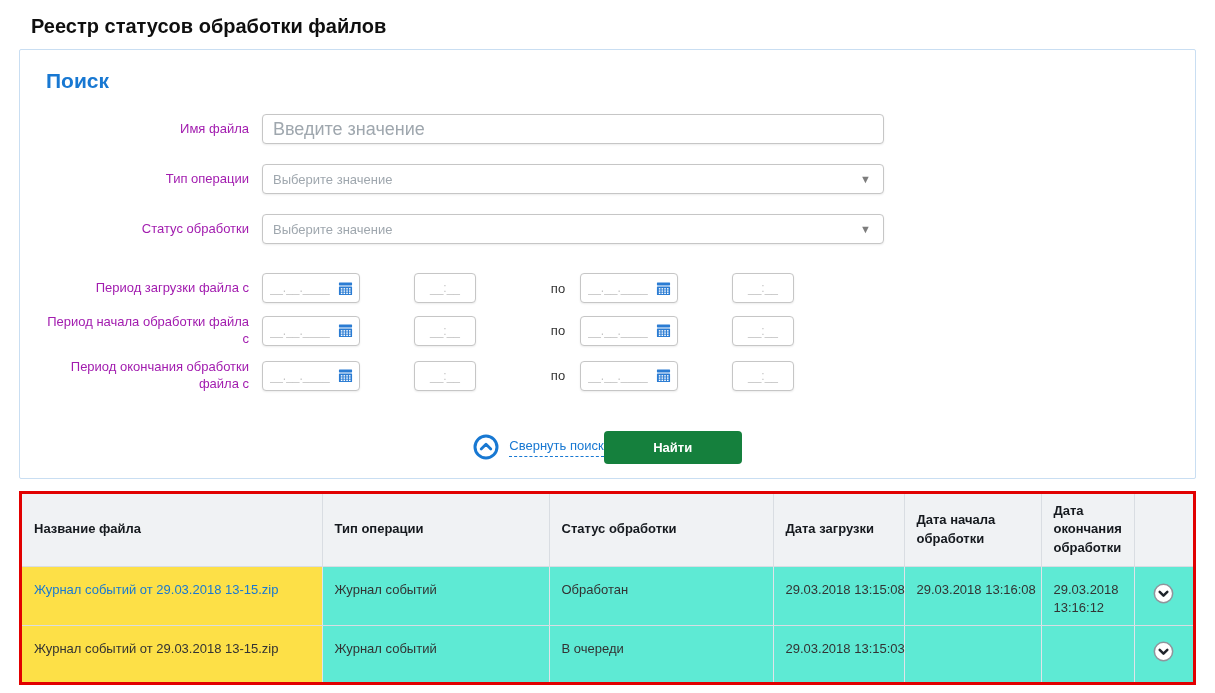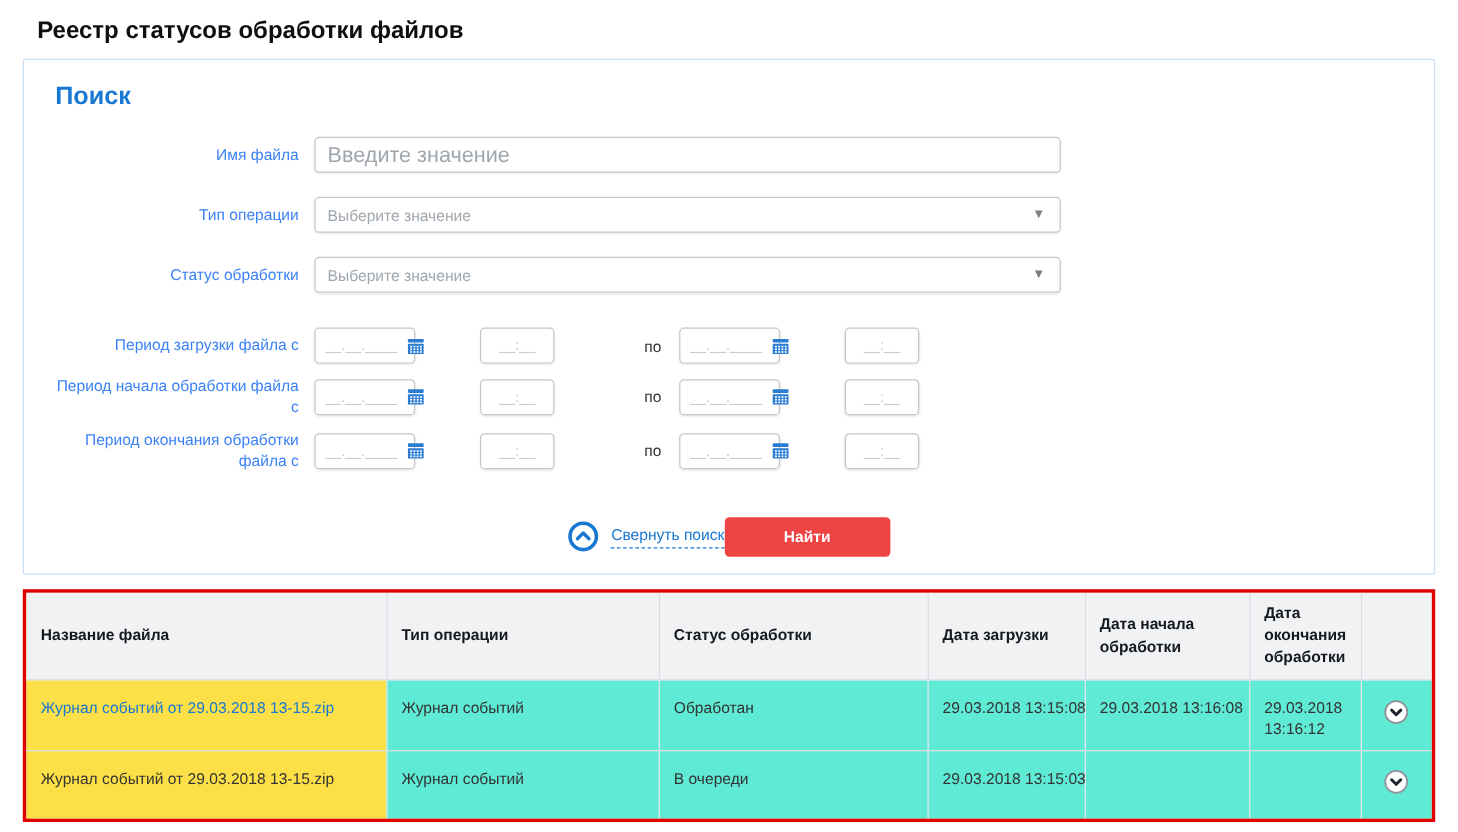--- a/index.html
+++ b/index.html
@@ -31,21 +31,21 @@
     font-weight: bold;
     margin: 2px 0 21px 2px;
   }
   .form-row { display: flex; align-items: center; margin-bottom: 20px; }
   .form-row.period { margin-bottom: 11px; }
   .form-label {
     width: 205px;
     text-align: right;
     margin-right: 13px;
     font-size: 13px;
-    color: #3b82f6;
+    color: #a21caf;
     line-height: 1.3;
     flex: none;
   }
   .text-input, .select-box, .date-box, .time-box {
     height: 30px;
     border: 1px solid #c6c6c6;
     border-radius: 4px;
     background: #fff;
     box-shadow: 0 1px 2px rgba(0,0,0,0.08);
   }
@@ -63,24 +63,24 @@
     display: flex;
     align-items: center;
     justify-content: space-between;
     padding: 0 12px 0 10px;
     cursor: pointer;
   }
   .select-placeholder { font-size: 13px; color: #9fa7ae; }
   .select-arrow { font-size: 11px; color: #7d7d7d; line-height: 1; }
 
   .date-box {
-    width: 84px;
+    width: 98px;
     display: flex;
     align-items: center;
-    justify-content: flex-start;
+    justify-content: center;
     padding: 0 8px 0 8px;
   }
   .date-box input, .time-box input {
     border: none; outline: none; padding: 0;
     font-size: 12px; color: #555; background: transparent;
     font-family: inherit;
   }
   .date-box input { width: 68px; }
   .date-box input::placeholder, .time-box input::placeholder { color: #c4c4c4; }
   .time-box {
@@ -100,21 +100,21 @@
     display: flex; align-items: center; justify-content: center;
     margin-top: 38px;
   }
   .collapse-control { display: flex; align-items: center; gap: 10px; margin-left: 2px; cursor: pointer; }
   .collapse-link {
     color: #1878d2; font-size: 13px; text-decoration: none;
     border-bottom: 1px dashed #1878d2; padding-bottom: 3px;
   }
   .find-button {
     width: 138px; height: 33px;
-    background: #ef4444; color: #ffffff;
+    background: #15803d; color: #ffffff;
     border: none; border-radius: 4px;
     font-size: 13px; font-weight: bold; font-family: inherit;
     cursor: pointer;
   }
 
   
   .results-wrap {
     margin-top: 12px;
     border: 3px solid #e10000;
     background: #fff;

